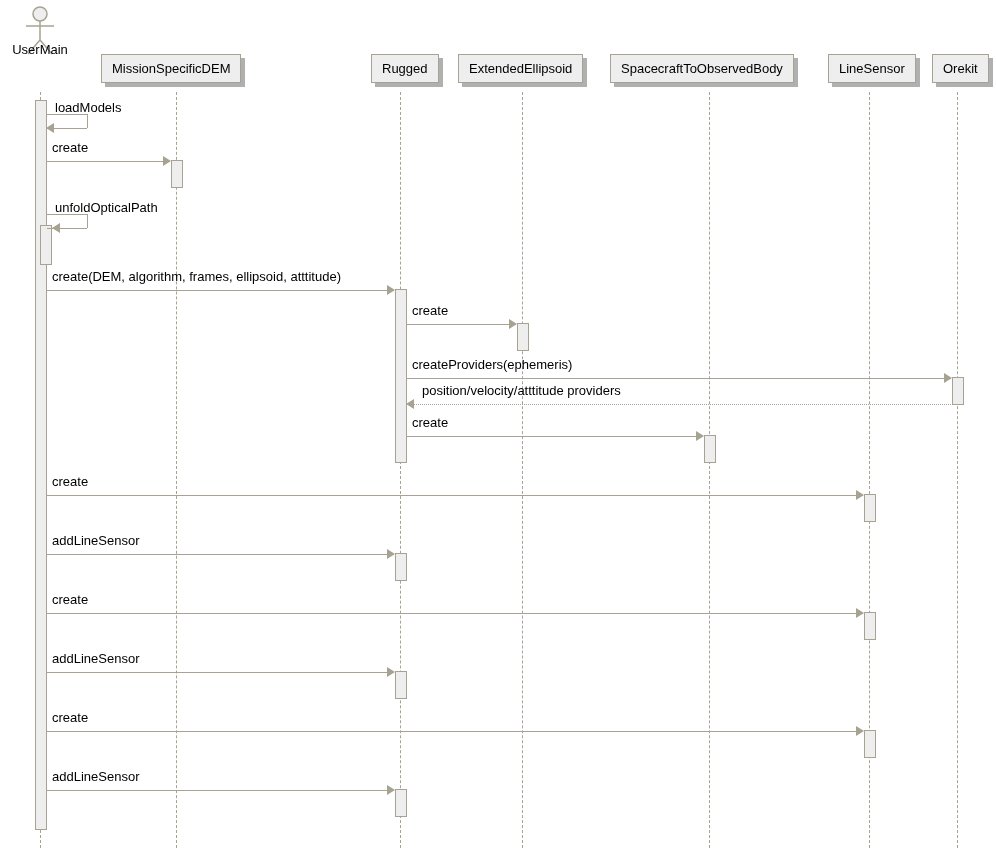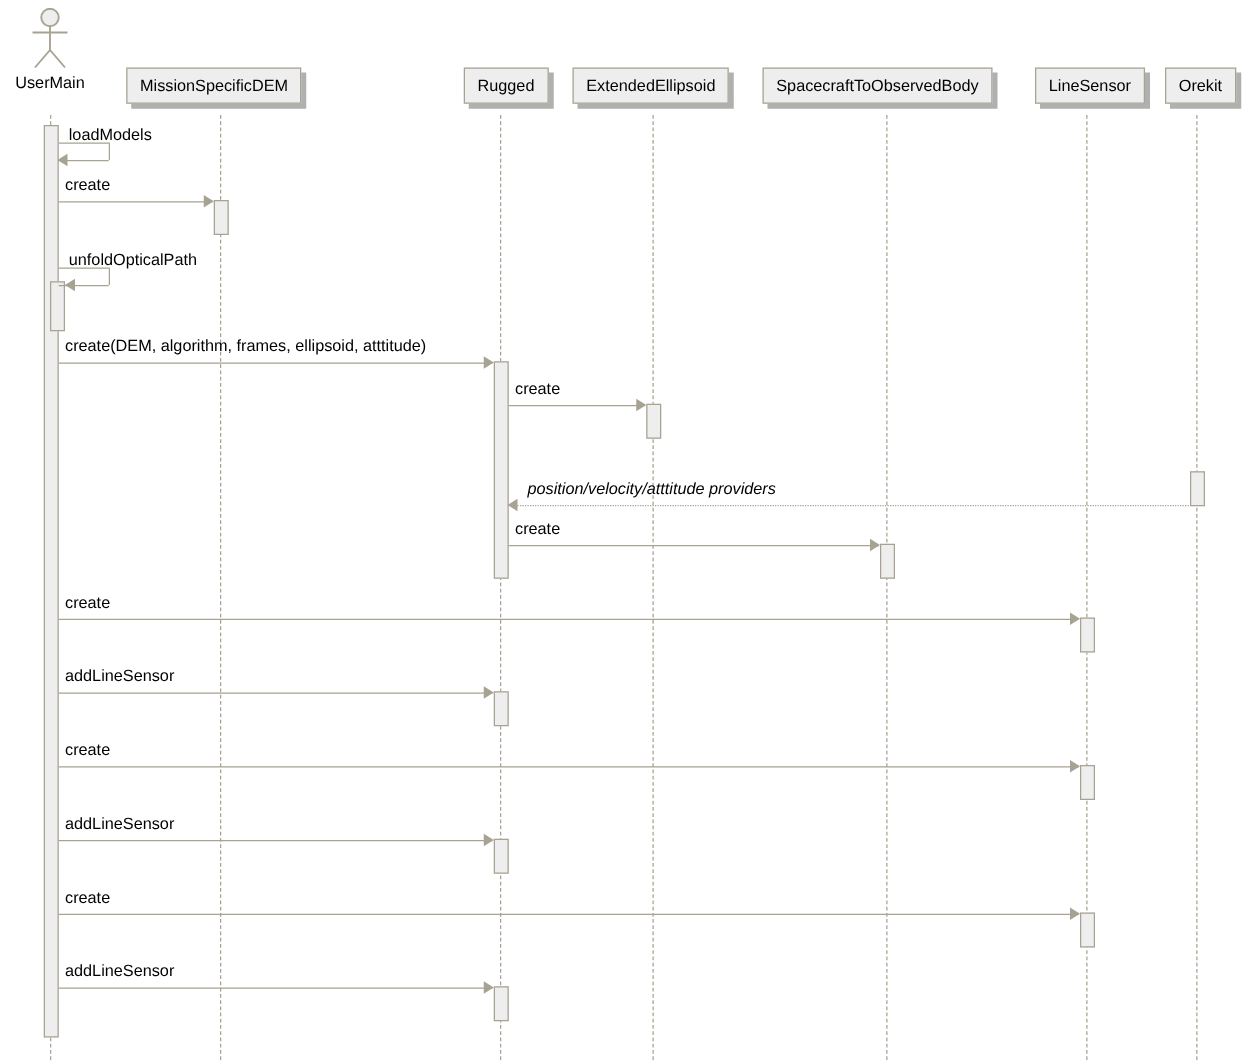--- a/index.html
+++ b/index.html
@@ -148,21 +148,21 @@
 
   <div class="actor" style="left:20px; top:6px;">
     <svg width="40" height="50" viewBox="0 0 40 50">
       <circle cx="20" cy="8" r="7" fill="#eee" stroke="#a7a291" stroke-width="1.5"></circle>
       <line x1="20" y1="15" x2="20" y2="34" stroke="#a7a291" stroke-width="1.5"></line>
       <line x1="6" y1="20" x2="34" y2="20" stroke="#a7a291" stroke-width="1.5"></line>
       <line x1="20" y1="34" x2="8" y2="48" stroke="#a7a291" stroke-width="1.5"></line>
       <line x1="20" y1="34" x2="32" y2="48" stroke="#a7a291" stroke-width="1.5"></line>
     </svg>
   </div>
-  <div class="actor-label" style="left:10px; top:58px; width:60px;">UserMain</div>
+  <div class="actor-label" style="left:10px; top:42px; width:60px;">UserMain</div>
 
   <div class="participant" style="left:101px; top:54px;text-align:center;">MissionSpecificDEM</div>
   <div class="participant" style="left:371px; top:54px;">Rugged</div>
   <div class="participant" style="left:610px; top:54px;">SpacecraftToObservedBody</div>
   <div class="participant" style="left:458px; top:54px;">ExtendedEllipsoid</div>
   <div class="participant" style="left:828px; top:54px;">LineSensor</div>
   <div class="participant" style="left:932px; top:54px;">Orekit</div>
 
   <div class="activation" style="left:35px; top:100px; height:728px;"></div>
 
@@ -213,22 +213,27 @@
     <div class="line"></div>
       <div class="arrow-r"></div>
   </div>
 
   <div class="msg" style="left:407px; top:317px; width:109px;">
     <div class="label">create</div>
     <div class="line"></div>
       <div class="arrow-r"></div>
   </div>
 
-
-  <div class="msg dotted" style="left:407px; top:397px; width:544px;font-style:italic;">
+  <div class="msg" style="left:407px; top:371px; width:544px;">
+    <div class="label">createProviders(ephemeris)</div>
+    <div class="line"></div>
+      <div class="arrow-r"></div>
+  </div>
+
+  <div class="msg dotted" style="left:407px; top:397px; width:544px;">
     <div class="label" style="left:15px;">position/velocity/atttitude providers</div>
     <div class="line"></div>
       <div class="arrow-l"></div>
   </div>
 
   <div class="msg" style="left:407px; top:429px; width:296px;">
     <div class="label">create</div>
     <div class="line"></div>
       <div class="arrow-r"></div>
   </div>

